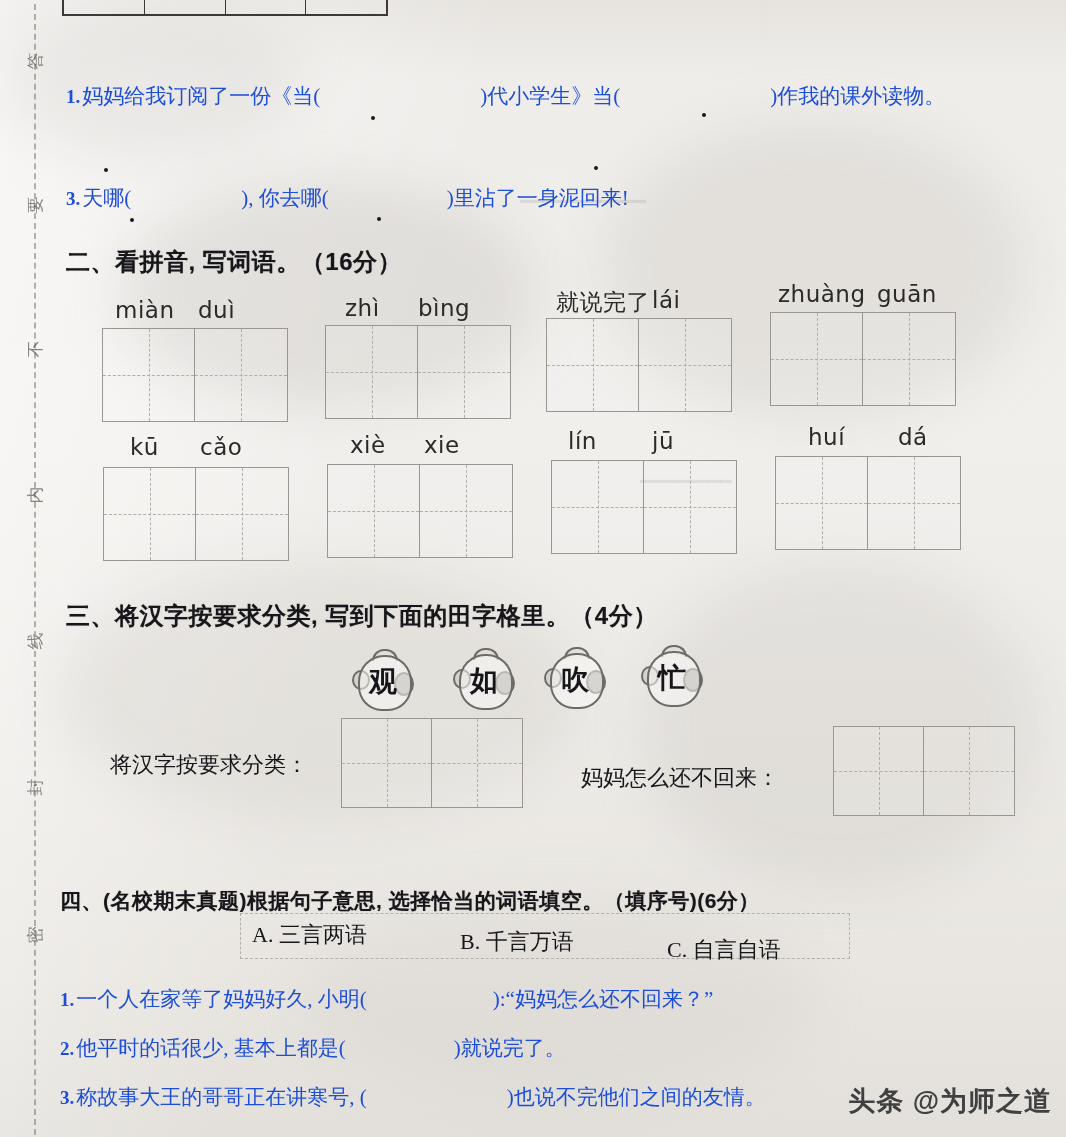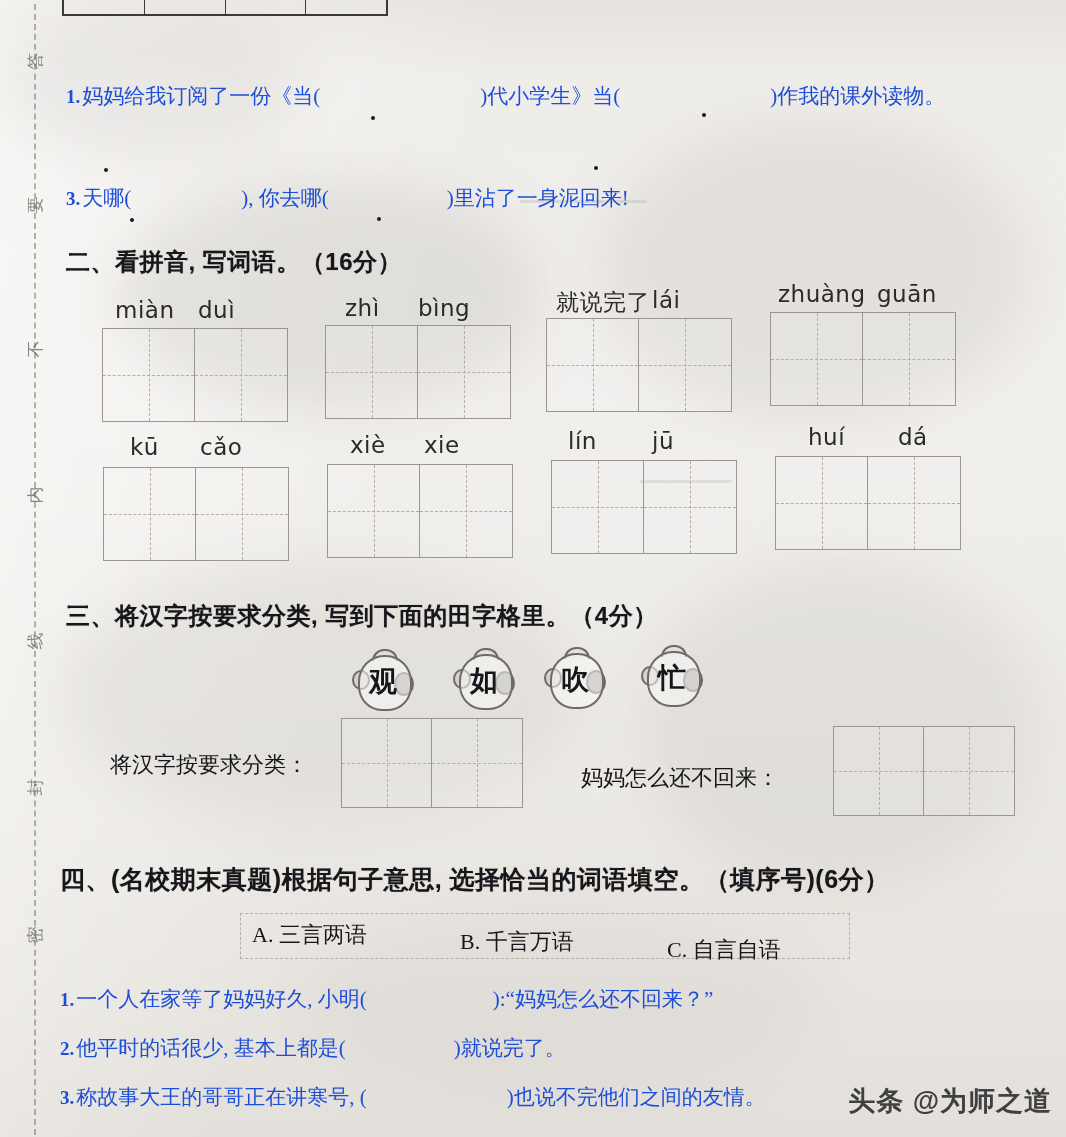--- a/index.html
+++ b/index.html
@@ -314,21 +314,21 @@
     <div class="c" style="width:50%"></div>
       <div class="c" style="width:50%"></div>
   </div>
 
   <div class="cat-label" style="left:581px;top:763px;">妈妈怎么还不回来：</div>
   <div class="tzg" style="left:833px;top:726px;width:180px;height:88px;">
     <div class="c" style="width:50%"></div>
       <div class="c" style="width:50%"></div>
   </div>
 
-  <div class="sec-h" style="left:60px;top:863px;font-size:25px;">四、(名校期末真题)根据句子意思, 选择恰当的词语填空。（填序号)(6分）</div>
+  <div class="sec-h" style="left:60px;top:887px;font-size:21px;">四、(名校期末真题)根据句子意思, 选择恰当的词语填空。（填序号)(6分）</div>
 
   <div class="opt-box" style="left:240px;top:913px;width:610px;height:46px;"></div>
   <div class="opt" style="left:252px;top:920px;">A. 三言两语</div>
   <div class="opt" style="left:460px;top:927px;">B. 千言万语</div>
   <div class="opt" style="left:667px;top:935px;">C. 自言自语</div>
 
   <div class="qline" style="left:60px;top:985px;">
     <span class="qnum">1.</span><span>一个人在家等了妈妈好久, 小明(</span><span class="blank" style="width:126px"></span><span>):“妈妈怎么还不回来？”</span>
   </div>
 

